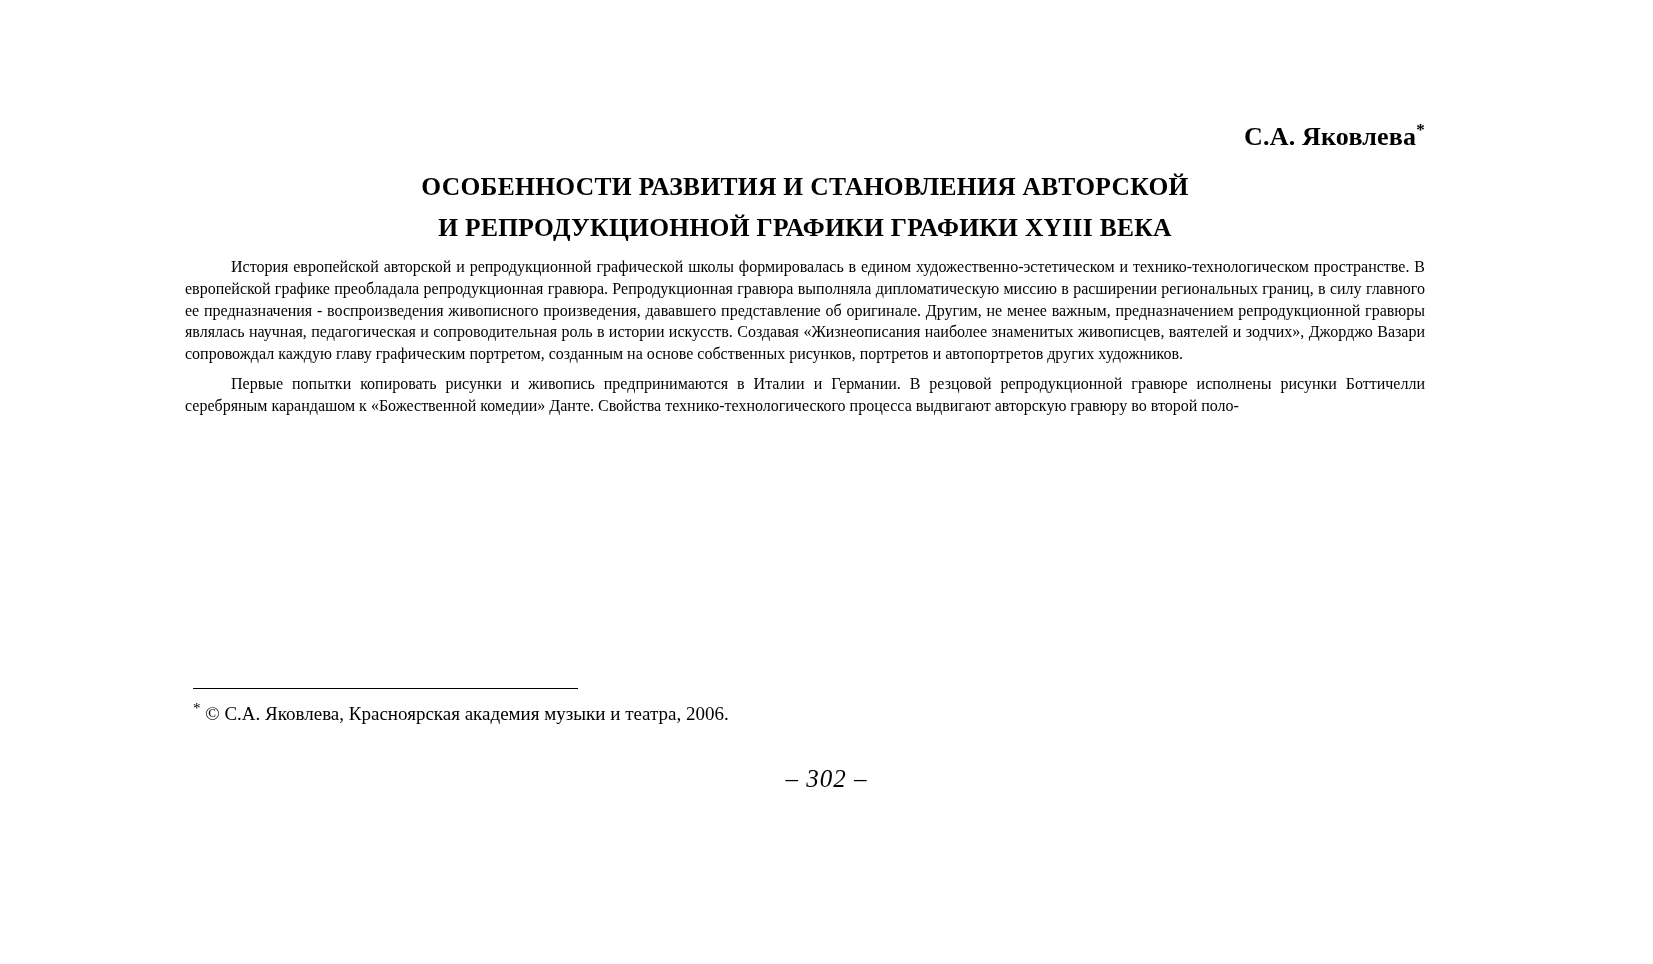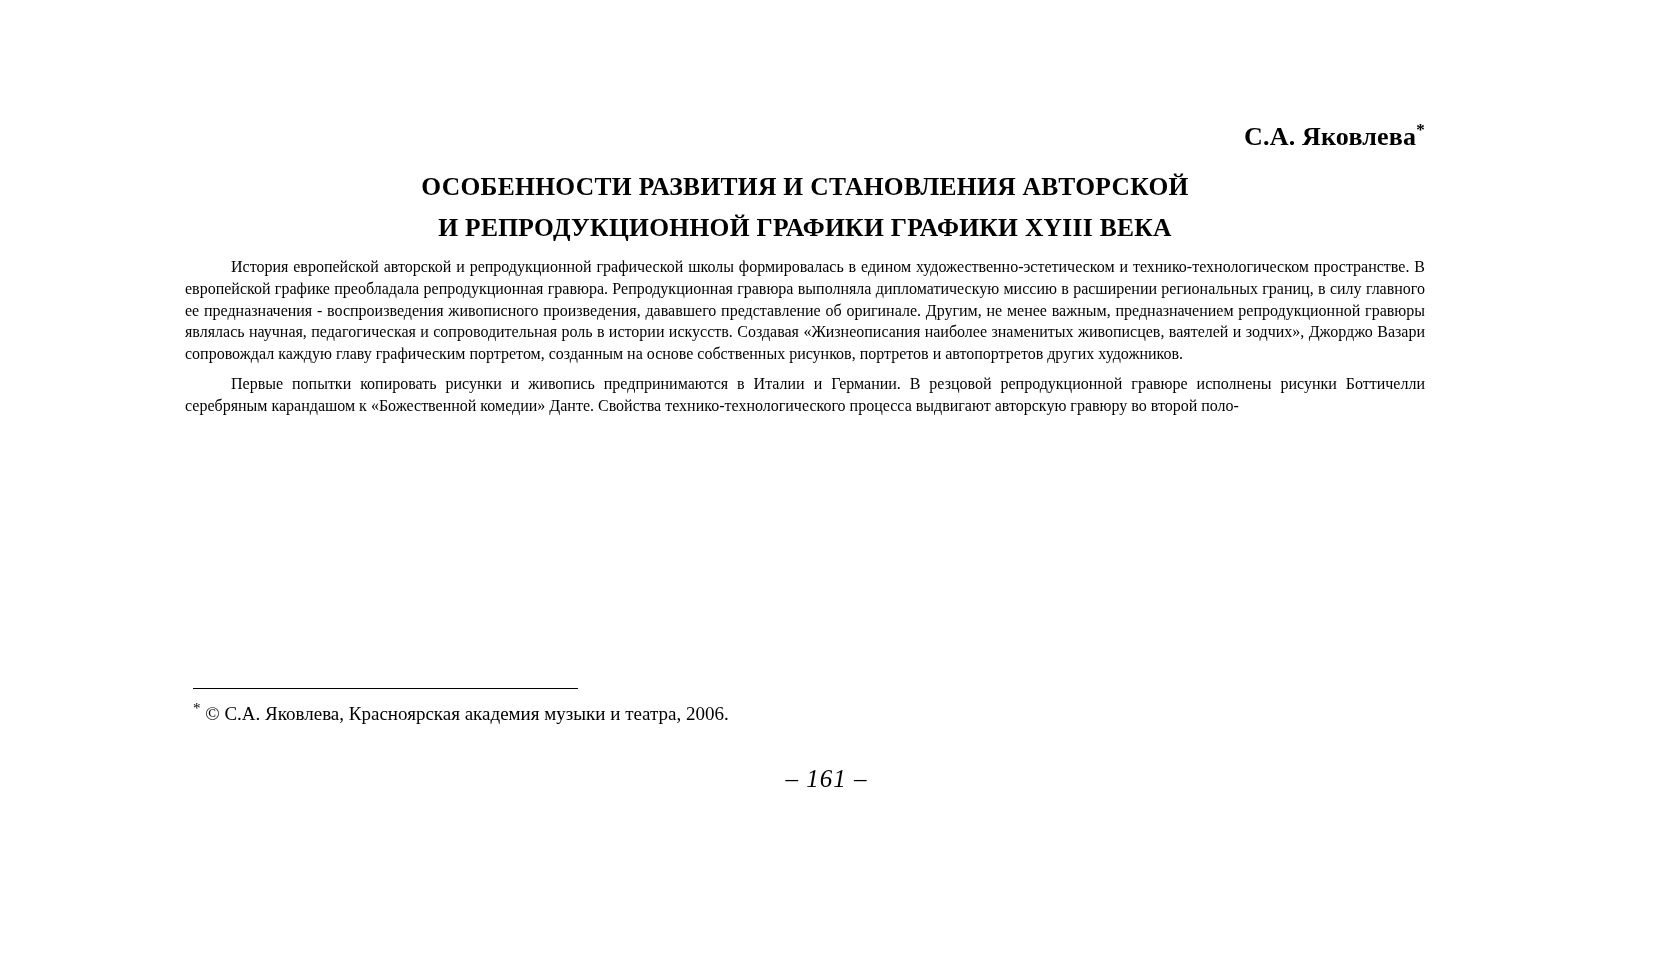--- a/index.html
+++ b/index.html
@@ -106,15 +106,15 @@
   </h1>
 
   <p class="body-par">История европейской авторской и репродукционной графической школы формировалась в едином художественно-эстетическом и технико-технологическом пространстве. В европейской графике преобладала репродукционная гравюра. Репродукционная гравюра выполняла дипломатическую миссию в расширении региональных границ, в силу главного ее предназначения - воспроизведения живописного произведения, дававшего представление об оригинале. Другим, не менее важным, предназначением репродукционной гравюры являлась научная, педагогическая и сопроводительная роль в истории искусств. Создавая «Жизнеописания наиболее знаменитых живописцев, ваятелей и зодчих», Джорджо Вазари сопровождал каждую главу графическим портретом, созданным на основе собственных рисунков, портретов и автопортретов других художников.</p>
   <p class="body-par">Первые попытки копировать рисунки и живопись предпринимаются в Италии и Германии. В резцовой репродукционной гравюре исполнены рисунки Боттичелли серебряным карандашом к «Божественной комедии» Данте. Свойства технико-технологического процесса выдвигают авторскую гравюру во второй поло-</p>
 
   <div class="footnote-area">
     <div class="footnote-rule"></div>
     <p class="footnote-text"><span class="fn-marker">*</span> <span>© С.А. Яковлева, Красноярская академия музыки и театра, 2006.</span></p>
   </div>
 
-  <div class="page-number">– 161 –</div>
+  <div class="page-number">– 302 –</div>
 
 </div>
 
 </body></html>

